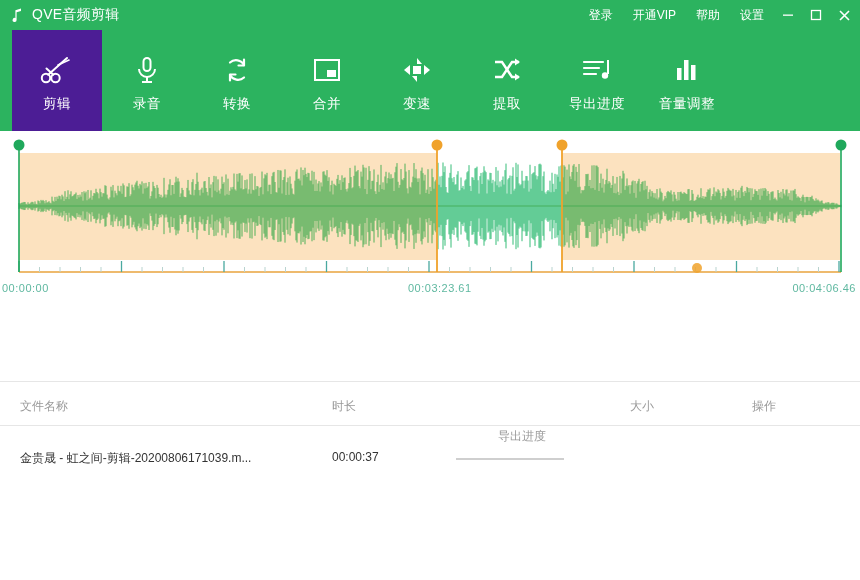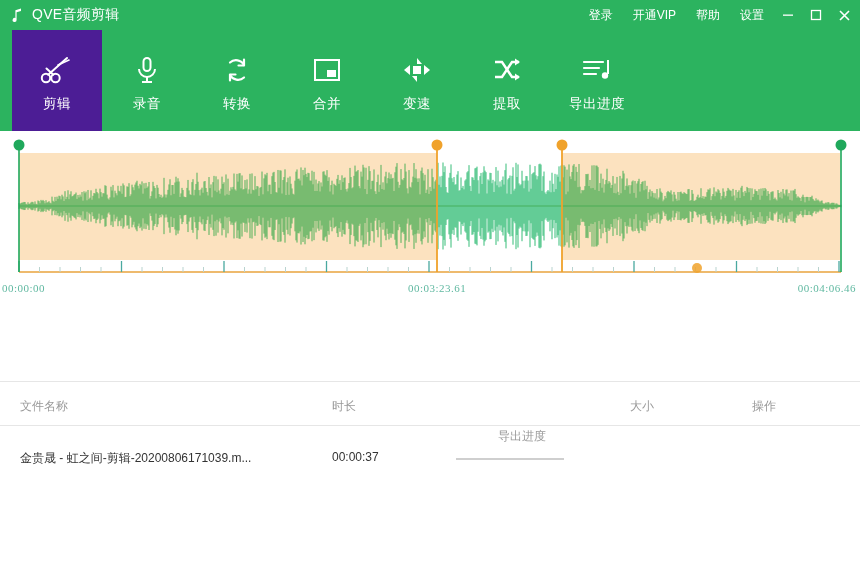--- a/index.html
+++ b/index.html
@@ -67,21 +67,21 @@
     position: absolute; left: 0; top: 131px;
     width: 860px; height: 170px;
     background: #ffffff;
   }
   .wave-canvas {
     position: absolute; left: 0; top: 0;
     width: 860px; height: 170px;
   }
   .time-label {
     position: absolute; top: 151px;
-    font-family: Liberation Serif, serif;
+    font-family: Liberation Sans, sans-serif;
     font-size: 11px; color: #5fb8a0; letter-spacing: .5px;
   }
   .t-start { left: 2px; }
   .t-mid   { left: 408px; }
   .t-end   { right: 4px; }
 
   
   .transport {
     position: absolute; left: 0; top: 301px;
     width: 860px; height: 80px;
@@ -220,20 +220,30 @@
       <span class="ic">
         <svg width="32" height="26" viewBox="0 0 32 26">
           <path d="M3 5 L22 5 M3 11 L18 11 M3 17 L15 17" stroke="#fff" stroke-width="2.2" stroke-linecap="round"></path>
           <path d="M27 3 L27 17" stroke="#fff" stroke-width="2"></path>
           <circle cx="24" cy="18.5" r="3.2" fill="#fff"></circle>
         </svg>
       </span>
       <span class="lbl">导出进度</span>
     </div>
 
+    <div class="tool">
+      <span class="ic">
+        <svg width="28" height="26" viewBox="0 0 28 26">
+          <rect x="4" y="11" width="4.5" height="12" fill="#fff"></rect>
+          <rect x="11" y="3" width="4.5" height="20" fill="#fff"></rect>
+          <rect x="18" y="8" width="4.5" height="15" fill="#fff"></rect>
+        </svg>
+      </span>
+      <span class="lbl">音量调整</span>
+    </div>
   </div>
 
   <div class="wave-wrap">
     <svg class="wave-canvas" viewBox="0 0 860 170" preserveAspectRatio="none">
 
       <rect id="regA" x="19" y="22" width="418" height="107" fill="#fce2bf"></rect>
       <rect id="regB" x="562" y="22" width="278" height="107" fill="#fce2bf"></rect>
 
       <g id="wavegroup">
           <path d="M19 72.03601538843662L19 77.96398461156338M20 72.94349057804064L20 77.05650942195936M21 72.02676551600067L21 77.97323448399933M22 71.56560560407874L22 78.43439439592126M23 71.53666829202805L23 78.46333170797195M24 70.96149406619512L24 79.03850593380488M25 71.02933416966694L25 78.97066583033306M26 72.79761278613405L26 77.20238721386595M27 73.51755026325935L27 76.48244973674065M28 71.28530322585961L28 78.71469677414039M29 73.00886430445293L29 76.99113569554707M30 72.50963156149949L30 77.49036843850051M31 71.48086084084592L31 78.51913915915408M32 70.80716634523904L32 79.19283365476096M33 71.21160886715457L33 78.78839113284543M34 72.8531936772973L34 77.1468063227027M35 70.41462025169125L35 79.58537974830875M36 72.86269251790561L36 77.13730748209439M37 73.36327168570419L37 76.63672831429581M38 69.4740872595773L38 80.5259127404227M39 70.14699313681983L39 79.85300686318017M40 72.23953052421356L40 77.76046947578644M41 68.90611895685825L41 81.09388104314175M42 69.98288272551244L42 80.01711727448756M43 68.93644512516624L43 81.06355487483376M44 70.0893836545491L44 79.9106163454509M45 72.30634332720602L45 77.69365667279398M46 69.23824191166699L46 80.76175808833301M47 71.68962943513111L47 78.31037056486889M48 71.15605000040968L48 78.84394999959032M49 70.1874703536447L49 79.8125296463553M50 71.7447790181751L50 78.2552209818249M51 72.37377555984472L51 77.62622444015528M52 65.66545188768644L52 84.33454811231356M53 69.78986386512553L53 80.21013613487447M54 70.82761662860493L54 79.17238337139507M55 65.8960008099653L55 84.1039991900347M56 69.92301843338116L56 80.07698156661884M57 65.6837235052858L57 84.3162764947142M58 67.88233714850435L58 82.11766285149565M59 64.70721962970023L59 85.29278037029977M60 65.21585155625321L60 84.78414844374679M61 68.40550606873592L61 81.59449393126408M62 63.717468438687234L62 86.28253156131277M63 65.49584006340778L63 84.50415993659222M64 69.96025876054195L64 80.03974123945805M65 60.185353471070975L65 89.81464652892902M66 68.10402131698216L66 81.89597868301784M67 65.83717823953802L67 84.16282176046198M68 59.29642029023299L68 90.70357970976701M69 68.21699664581041L69 81.78300335418959M70 63.336691390444386L70 86.66330860955561M71 60.30635262199142L71 89.69364737800858M72 65.46377785651273L72 84.53622214348727M73 64.93514466857069L73 85.06485533142931M74 63.68831947352082L74 86.31168052647918M75 63.038826932723836L75 86.96117306727616M76 61.57671221746969L76 88.42328778253031M77 67.8827015288952L77 82.1172984711048M78 63.9700199144394L78 86.0299800855606M79 66.40741925156158L79 83.59258074843842M80 63.607731305773605L80 86.39226869422639M81 65.69930139017582L81 84.30069860982418M82 61.05493597732242L82 88.94506402267757M83 69.65912857381012L83 80.34087142618988M84 60.312769978204706L84 89.6872300217953M85 62.24957055738098L85 87.75042944261902M86 60.61940285526197L86 89.38059714473803M87 69.2581025003414L87 80.7418974996586M88 58.999035758144686L88 91.00096424185531M89 68.17603038993758L89 81.82396961006242M90 66.71117757238372L90 83.28882242761628M91 59.34931242222891L91 90.6506875777711M92 68.76425295033357L92 81.23574704966643M93 64.82227866879484L93 85.17772133120516M94 62.017808252991465L94 87.98219174700853M95 62.52277174411627L95 87.47722825588373M96 57.78764596749552L96 92.21235403250448M97 61.0365384657423L97 88.9634615342577M98 62.354269064214634L98 87.64573093578537M99 67.35875334148696L99 82.64124665851304M100 57.651883879592475L100 92.34811612040752M101 61.14157705384686L101 88.85842294615314M102 65.67039199536939L102 84.32960800463061M103 62.17994553335162L103 87.82005446664839M104 62.36158203914708L104 87.63841796085292M105 54.27161433185729L105 95.7283856681427M106 54.87348411132723L106 95.12651588867277M107 63.650846088135296L107 86.3491539118647M108 67.48702558113379L108 82.51297441886621M109 68.7342215815229L109 81.2657784184771M110 66.32814157434672L110 83.67185842565328M111 55.746672404138565L111 94.25332759586144M112 59.53473135478918L112 90.46526864521081M113 54.0892711242999L113 95.9107288757001M114 66.38511965119348L114 83.61488034880652M115 59.71403623244713L115 90.28596376755287M116 62.24498015519815L116 87.75501984480185M117 64.33949801035554L117 85.66050198964446M118 54.78997204155427L118 95.21002795844572M119 59.80903967317901L119 90.190960326821M120 60.55132237153653L120 89.44867762846347M121 54.85709281542759L121 95.14290718457241M122 62.775165193386336L122 87.22483480661367M123 52.446472064256746L123 97.55352793574326M124 54.340905936807836L124 95.65909406319216M125 66.13602278757574L125 83.86397721242426M126 65.78668236232562L126 84.21331763767438M127 55.33570677476074L127 94.66429322523926M128 55.905185884195085L128 94.09481411580492M129 52.20918334268558L129 97.79081665731442M130 65.1580365288381L130 84.8419634711619M131 63.327602287852045L131 86.67239771214795M132 53.67623401437423L132 96.32376598562577M133 56.25007400834217L133 93.74992599165783M134 59.19435903607254L134 90.80564096392746M135 53.651043561787546L135 96.34895643821245M136 51.48872930128471L136 98.5112706987153M137 49.751276870046865L137 100.24872312995313M138 54.774311236184886L138 95.22568876381511M139 57.441693038516505L139 92.5583069614835M140 52.885364524117065L140 97.11463547588293M141 54.25297091858599L141 95.74702908141401M142 50.41045171085068L142 99.58954828914932M143 62.70258105178446L143 87.29741894821554M144 52.23014100596528L144 97.76985899403472M145 57.48293455486275L145 92.51706544513725M146 51.85688571107033L146 98.14311428892967M147 56.91201376318325L147 93.08798623681675M148 55.453595703009235L148 94.54640429699077M149 51.00536459381952L149 98.99463540618048M150 67.57574271919067L150 82.42425728080933M151 64.99711910694975L151 85.00288089305025M152 60.38145074790728L152 89.61854925209272M153 50.85926920251979L153 99.14073079748022M154 55.13091237748481L154 94.8690876225152M155 57.029101096572695L155 92.9708989034273M156 67.40366801800582L156 82.59633198199418M157 53.942520014722035L157 96.05747998527796M158 56.73332084252658L158 93.26667915747342M159 63.02831594675561L159 86.97168405324439M160 66.040339585969L160 83.959660414031M161 63.75277057973466L161 86.24722942026534M162 66.96017710552721L162 83.03982289447279M163 65.66532644438722L163 84.33467355561278M164 46.855231165071174L164 103.14476883492883M165 63.44875168829688L165 86.55124831170312M166 66.5215242229553L166 83.4784757770447M167 63.53976407456305L167 86.46023592543695M168 58.8353089866213L168 91.1646910133787M169 53.40977957526385L169 96.59022042473615M170 48.264648417383356L170 101.73535158261664M171 64.25878188158532L171 85.74121811841468M172 54.028831868024135L172 95.97116813197587M173 54.02144526594803L173 95.97855473405197M174 62.88936772404446L174 87.11063227595554M175 51.50615169253221L175 98.4938483074678M176 45.72660848246901L176 104.273391517531M177 50.62093075960751L177 99.37906924039248M178 47.28492499973629L178 102.71507500026371M179 50.529205083186035L179 99.47079491681396M180 65.98266080952871L180 84.01733919047129M181 62.40312747160333L181 87.59687252839667M182 56.89686701484766L182 93.10313298515234M183 59.03685563745264L183 90.96314436254735M184 65.58619025763198L184 84.41380974236802M185 66.09101329676147L185 83.90898670323853M186 66.1889004072603L186 83.8110995927397M187 56.90301346659439L187 93.09698653340561M188 48.957134614620465L188 101.04286538537954M189 59.43728512068485L189 90.56271487931515M190 63.334348260158L190 86.66565173984199M191 63.93334824944236L191 86.06665175055764M192 51.09753658522181L192 98.9024634147782M193 48.20559603810571L193 101.79440396189429M194 64.31976800508122L194 85.68023199491878M195 58.824636051577365L195 91.17536394842264M196 53.02886960337129L196 96.97113039662871M197 41.72747917935873L197 108.27252082064126M198 50.768489727206756L198 99.23151027279324M199 59.12024642592981L199 90.8797535740702M200 64.49246780320223L200 85.50753219679777M201 58.514646986528106L201 91.4853530134719M202 56.68068894909888L202 93.31931105090112M203 61.75948414517127L203 88.24051585482873M204 50.525874322511086L204 99.47412567748891M205 50.01834181129344L205 99.98165818870656M206 57.03231823657678L206 92.96768176342323M207 60.91240593700033L207 89.08759406299967M208 64.49869917145347L208 85.50130082854653M209 46.02607132745855L209 103.97392867254145M210 57.107674746541235L210 92.89232525345876M211 53.436351187010494L211 96.5636488129895M212 66.36915280685565L212 83.63084719314435M213 51.14746241583659L213 98.8525375841634M214 44.891974711380115L214 105.10802528861988M215 59.69273853943032L215 90.30726146056968M216 45.303883272440714L216 104.69611672755929M217 61.21374579110979L217 88.78625420889021M218 48.35927433967063L218 101.64072566032937M219 59.47796084385916L219 90.52203915614083M220 62.687421143534884L220 87.31257885646511M221 57.704952249532155L221 92.29504775046784M222 45.6435615573825L222 104.3564384426175M223 52.961773742173285L223 97.03822625782672M224 51.24232682797544L224 98.75767317202457M225 64.47602433766109L225 85.52397566233891M226 43.44581354614245L226 106.55418645385754M227 63.323462307156376L227 86.67653769284362M228 47.680516457156756L228 102.31948354284324M229 63.897284261286785L229 86.10271573871321M230 59.786139198124744L230 90.21386080187526M231 56.29487547109741L231 93.70512452890259M232 58.38880301478119L232 91.61119698521881M233 55.8963872763027L233 94.1036127236973M234 42.52834512676L234 107.47165487324M235 58.39782408334348L235 91.60217591665652M236 59.68319920203409L236 90.31680079796591M237 42.89601581895981L237 107.10398418104019M238 50.66878834365812L238 99.33121165634188M239 42.48153256323338L239 107.51846743676663M240 42.14350258212229L240 107.8564974178777M241 57.37416503657076L241 92.62583496342924M242 44.44223958927001L242 105.55776041073M243 58.52420514665275L243 91.47579485334725M244 58.13067292355199L244 91.869327076448M245 49.06721164282797L245 100.93278835717203M246 57.432122988225004L246 92.567877011775M247 48.43587236606116L247 101.56412763393884M248 62.68638475139365L248 87.31361524860635M249 58.37366438022038L249 91.62633561977961M250 42.823743950204694L250 107.17625604979531M251 62.68997643066945L251 87.31002356933055M252 42.42434791555145L252 107.57565208444855M253 58.78698942016628L253 91.21301057983372M254 59.309463519687185L254 90.69053648031282M255 45.15085451470191L255 104.8491454852981M256 58.26115654295599L256 91.73884345704401M257 55.01154799768116L257 94.98845200231884M258 55.493389226020476L258 94.50661077397953M259 64.93107966470586L259 85.06892033529414M260 56.8015051644981L260 93.19849483550189M261 55.928380382991165L261 94.07161961700884M262 40.56345231193424L262 109.43654768806576M263 63.30670413792535L263 86.69329586207465M264 47.365588835154526L264 102.63441116484547M265 43.28465722247754L265 106.71534277752247M266 44.36396847898055L266 105.63603152101945M267 41.85602323912993L267 108.14397676087006M268 60.25535863448815L268 89.74464136551185M269 53.790030924254076L269 96.20996907574593M270 53.76138057938863L270 96.23861942061137M271 63.076532575636755L271 86.92346742436325M272 45.15794254251975L272 104.84205745748025M273 41.62682711625788L273 108.37317288374211M274 40.86384468559378L274 109.13615531440621M275 51.01048472054285L275 98.98951527945715M276 61.17985870271333L276 88.82014129728667M277 61.64530578033368L277 88.35469421966633M278 38.9827263815616L278 111.0172736184384M279 56.76670679621311L279 93.2332932037869M280 39.29455960228619L280 110.7054403977138M281 39.625545825217706L281 110.3744541747823M282 62.54138197453359L282 87.45861802546641M283 49.04484770224121L283 100.95515229775879M284 46.087508450263115L284 103.91249154973688M285 38.358369708612315L285 111.64163029138768M286 64.05983941859432L286 85.94016058140568M287 51.190151880549195L287 98.8098481194508M288 46.70374372282408L288 103.29625627717593M289 63.79203034136993L289 86.20796965863008M290 45.447173803988264L290 104.55282619601174M291 52.78608967974145L291 97.21391032025855M292 57.45076381557463L292 92.54923618442537M293 62.757643573530366L293 87.24235642646963M294 63.57190306539297L294 86.42809693460703M295 49.66696210753126L295 100.33303789246874M296 40.65607866460174L296 109.34392133539825M297 38.44661021845969L297 111.55338978154032M298 47.93163995369669L298 102.06836004630331M299 47.603595746213955L299 102.39640425378605M300 49.53475610245494L300 100.46524389754507M301 36.44199599865671L301 113.55800400134329M302 54.44053602516063L302 95.55946397483936M303 38.9862035409051L303 111.01379645909489M304 44.234252757521176L304 105.76574724247882M305 36.73286134457948L305 113.26713865542052M306 42.91919219851366L306 107.08080780148634M307 46.02641043427434L307 103.97358956572566M308 41.82489222968315L308 108.17510777031686M309 42.215209979992544L309 107.78479002000745M310 49.50396451465369L310 100.49603548534631M311 49.81078218342002L311 100.18921781657998M312 39.72243498587241L312 110.27756501412759M313 53.304019297773735L313 96.69598070222627M314 40.84385786855147L314 109.15614213144853M315 60.01375137206344L315 89.98624862793656M316 48.580470178058384L316 101.41952982194161M317 59.980090825636736L317 90.01990917436326M318 52.484873225701975L318 97.51512677429803M319 50.099687630727516L319 99.90031236927248M320 60.45288707898471L320 89.5471129210153M321 51.4453259907753L321 98.5546740092247M322 55.5143856724168L322 94.48561432758319M323 40.67799353277418L323 109.32200646722582M324 40.297954510205294L324 109.7020454897947M325 43.656648735782525L325 106.34335126421747M326 44.79183813708424L326 105.20816186291576M327 39.147723292083924L327 110.85227670791608M328 49.92726666042881L328 100.07273333957119M329 46.2914855942113L329 103.70851440578869M330 60.507072199322124L330 89.49292780067788M331 54.10657618918634L331 95.89342381081366M332 49.68647545800084L332 100.31352454199916M333 63.44567315714694L333 86.55432684285306M334 52.79224973360658L334 97.20775026639342M335 53.98873261060716L335 96.01126738939284M336 54.910422422081425L336 95.08957757791858M337 47.83317880030412L337 102.16682119969587M338 43.945232500771326L338 106.05476749922867M339 52.8586645734411L339 97.1413354265589M340 49.162174561696496L340 100.8378254383035M341 58.942300589626754L341 91.05769941037325M342 44.31265463620039L342 105.68734536379961M343 51.15061072364186L343 98.84938927635814M344 46.95854711906897L344 103.04145288093103M345 46.46296577900108L345 103.53703422099892M346 58.154085342681896L346 91.8459146573181M347 60.542460964580215L347 89.45753903541979M348 57.50900459157266L348 92.49099540842734M349 52.09197669668892L349 97.90802330331108M350 36.92162026760826L350 113.07837973239174M351 46.07248678632571L351 103.92751321367429M352 57.282418002240796L352 92.7175819977592M353 56.30626598931396L353 93.69373401068604M354 44.86431216225516L354 105.13568783774484M355 34.60208433080987L355 115.39791566919013M356 40.76800515325205L356 109.23199484674795M357 40.220757223594184L357 109.77924277640582M358 39.02406998193119L358 110.97593001806881M359 55.153875896730725L359 94.84612410326928M360 57.277571020101846L360 92.72242897989815M361 40.63658072785432L361 109.36341927214568M362 45.63566460665354L362 104.36433539334647M363 33.76943543169761L363 116.23056456830238M364 36.47811153312351L364 113.52188846687649M365 57.980006029247406L365 92.0199939707526M366 36.764872641238696L366 113.2351273587613M367 63.09304639442213L367 86.90695360557787M368 48.84888963604161L368 101.1511103639584M369 35.169959634226146L369 114.83004036577385M370 40.09558847799377L370 109.90441152200623M371 58.159423034223344L371 91.84057696577665M372 49.92718520923494L372 100.07281479076505M373 49.723001692820375L373 100.27699830717962M374 38.42900845133585L374 111.57099154866415M375 60.2379247209619L375 89.7620752790381M376 63.00738358759839L376 86.9926164124016M377 51.0429525062601L377 98.9570474937399M378 43.64123163884511L378 106.35876836115489M379 60.84458419385953L379 89.15541580614047M380 53.78020333048804L380 96.21979666951196M381 33.90308708348625L381 116.09691291651376M382 58.03260561526938L382 91.96739438473062M383 51.331920691463125L383 98.66807930853687M384 58.766351296259444L384 91.23364870374056M385 45.448590927856L385 104.551409072144M386 40.78948283602429L386 109.21051716397571M387 52.302587222479204L387 97.6974127775208M388 47.11834117243024L388 102.88165882756977M389 41.50918808286897L389 108.49081191713103M390 47.77143176728413L390 102.22856823271587M391 43.26507297286926L391 106.73492702713074M392 47.60272429284919L392 102.39727570715081M393 46.89953884188792L393 103.10046115811208M394 60.01803702527016L394 89.98196297472984M395 41.28413657376737L395 108.71586342623263M396 35.69169002362291L396 114.30830997637709M397 32.10742952420002L397 117.89257047579997M398 50.81123927373733L398 99.18876072626267M399 56.77770472723681L399 93.22229527276319M400 53.9217629832757L400 96.0782370167243M401 38.06987341455271L401 111.93012658544728M402 48.35555336392901L402 101.644446636071M403 49.29125759412908L403 100.70874240587092M404 47.06025279210259L404 102.93974720789741M405 32.63616901653781L405 117.36383098346218M406 40.55004616348518L406 109.44995383651482M407 57.33837316118385L407 92.66162683881615M408 62.43342382664846L408 87.56657617335154M409 39.08163803919973L409 110.91836196080027M410 55.770727616684376L410 94.22927238331562M411 56.605858524564894L411 93.3941414754351M412 51.3000244394469L412 98.6999755605531M413 45.65463355156922L413 104.34536644843078M414 32.065631721663976L414 117.93436827833602M415 46.799471127778475L415 103.20052887222153M416 38.20545103350509L416 111.79454896649492M417 47.459577427872105L417 102.5404225721279M418 50.95552416104577L418 99.04447583895423M419 47.32863101525278L419 102.67136898474722M420 63.35260300900629L420 86.64739699099371M421 39.764236085949165L421 110.23576391405084M422 36.56213676889523L422 113.43786323110477M423 42.18425346345709L423 107.81574653654292M424 49.61839241082696L424 100.38160758917304M425 43.76600468672628L425 106.23399531327371M426 61.99983890604841L426 88.00016109395159M427 58.646113706070714L427 91.35388629392929M428 38.21407911732595L428 111.78592088267405M429 62.910523965085815L429 87.08947603491418M430 55.94813662342733L430 94.05186337657267M431 60.13371881301282L431 89.86628118698718M432 37.71242025442182L432 112.28757974557817M433 46.21061003546328L433 103.78938996453672M434 57.727918058498254L434 92.27208194150174M435 50.41551905184121L435 99.58448094815878M436 48.7375049365868L436 101.2624950634132M563 46.34900784400057L563 103.65099215599943M564 34.279464651196164L564 115.72053534880384M565 35.68399877323736L565 114.31600122676264M566 63.27969239626413L566 86.72030760373588M567 38.61034732784689L567 111.38965267215312M568 60.58002431188389L568 89.41997568811611M569 33.4068462881996L569 116.5931537118004M570 45.42570166612221L570 104.57429833387779M571 48.107551868263386L571 101.89244813173661M572 40.99356714058361L572 109.00643285941639M573 34.61300349846379L573 115.3869965015362M574 33.13602077598579L574 116.8639792240142M575 49.801549161258606L575 100.1984508387414M576 35.84713652137777L576 114.15286347862224M577 40.943665788426436L577 109.05633421157356M578 56.1537835248148L578 93.8462164751852M579 33.0484265821681L579 116.9515734178319M580 55.74315700501022L580 94.25684299498978M581 62.320994958891376L581 87.67900504110862M582 58.978607004276284L582 91.02139299572372M583 59.64397083469363L583 90.35602916530637M584 58.89402378757603L584 91.10597621242397M585 55.128476794507336L585 94.87152320549266M586 43.03367803466723L586 106.96632196533277M587 43.29850501514842L587 106.70149498485158M588 42.834644544046036L588 107.16535545595397M589 55.04557377400082L589 94.95442622599919M590 48.97124452834437L590 101.02875547165563M591 57.296255062742965L591 92.70374493725703M592 34.43357058724696L592 115.56642941275304M593 56.99934007254208L593 93.00065992745792M594 34.277159550704724L594 115.72284044929528M595 58.87115123199357L595 91.12884876800643M596 34.56815935746587L596 115.43184064253413M597 34.682696038079506L597 115.31730396192049M598 36.145785517968484L598 113.85421448203152M599 60.06400352017437L599 89.93599647982563M600 52.094942996498425L600 97.90505700350158M601 42.66955815191446L601 107.33044184808554M602 56.73556118775548L602 93.26443881224452M603 47.74291459236022L603 102.25708540763978M604 61.60802231920301L604 88.391977680797M605 53.2655824407298L605 96.7344175592702M606 48.97714466197843L606 101.02285533802157M607 37.74757258040798L607 112.25242741959201M608 52.65195065080694L608 97.34804934919306M609 50.12107850671278L609 99.87892149328722M610 51.6220259490943L610 98.37797405090569M611 56.99167565470818L611 93.00832434529181M612 53.974152883304065L612 96.02584711669593M613 45.07253370488654L613 104.92746629511346M614 61.95889393445436L614 88.04110606554565M615 52.53396130874321L615 97.46603869125678M616 62.31812383064511L616 87.6818761693549M617 45.95797585297409L617 104.04202414702591M618 60.85751587881481L618 89.14248412118519M619 64.03607763323737L619 85.96392236676263M620 44.94433798617119L620 105.05566201382881M621 62.23770618959543L621 87.76229381040457M622 47.48399262343219L622 102.51600737656781M623 39.82644344672683L623 110.17355655327317M624 42.48817742460143L624 107.51182257539857M625 58.880196102360216L625 91.11980389763978M626 54.82977740978518L626 95.17022259021482M627 47.45488478803191L627 102.5451152119681M628 55.34075137888995L628 94.65924862111005M629 54.08492577302357L629 95.91507422697643M630 62.629317847628265L630 87.37068215237174M631 54.18988281937661L631 95.8101171806234M632 50.52923203284545L632 99.47076796715456M633 49.472593350645305L633 100.5274066493547M634 61.93033907007779L634 88.06966092992221M635 49.96259411816205L635 100.03740588183794M636 66.79111144388413L636 83.20888855611587M637 52.52537557176762L637 97.47462442823237M638 50.18523125019247L638 99.81476874980753M639 47.823620683925256L639 102.17637931607474M640 60.56423526637828L640 89.43576473362172M641 53.012727085282734L641 96.98727291471727M642 50.996208728669686L642 99.00379127133031M643 50.22952112222459L643 99.77047887777542M644 59.26157622768076L644 90.73842377231924M645 49.75385687947807L645 100.24614312052194M646 58.306924504491946L646 91.69307549550805M647 54.882889799528584L647 95.11711020047142M648 67.94817958599913L648 82.05182041400087M649 61.154600007010785L649 88.84539999298921M650 58.491182214078904L650 91.5088177859211M651 65.44313664448251L651 84.55686335551749M652 60.11102594566386L652 89.88897405433613M653 61.85878634795673L653 88.14121365204326M654 66.54747327423748L654 83.45252672576252M655 62.19574769379049L655 87.80425230620952M656 67.53621435653913L656 82.46378564346087M657 58.026225313849324L657 91.97377468615068M658 68.46873336942933L658 81.53126663057067M659 66.4605633925499L659 83.5394366074501M660 57.37658509207772L660 92.62341490792228M661 60.644294275437026L661 89.35570572456297M662 61.95038302851146L662 88.04961697148855M663 70.26233348977118L663 79.73766651022882M664 68.56432064138926L664 81.43567935861074M665 64.92541340801826L665 85.07458659198174M666 67.16958116515171L666 82.83041883484829M667 61.22277305964162L667 88.77722694035837M668 59.935757097431605L668 90.0642429025684M669 60.913039899361934L669 89.08696010063807M670 61.71672462242219L670 88.28327537757781M671 59.37479232915662L671 90.62520767084338M672 63.422296349814346L672 86.57770365018565M673 70.33857603294358L673 79.66142396705642M674 60.94602736072753L674 89.05397263927247M675 63.72384780255974L675 86.27615219744027M676 67.71390372010183L676 82.28609627989817M677 69.75664195718586L677 80.24335804281414M678 61.05670342115915L678 88.94329657884086M679 69.32221432279901L679 80.67778567720099M680 61.02902786181164L680 88.97097213818836M681 60.63546586983241L681 89.36453413016758M682 62.29288936457789L682 87.70711063542211M683 62.932666472893494L683 87.0673335271065M684 61.16682823927551L684 88.8331717607245M685 61.948799559245344L685 88.05120044075466M686 62.83133647570021L686 87.16866352429979M687 63.13952042069126L687 86.86047957930873M688 58.262107127031044L688 91.73789287296896M689 58.068575550086024L689 91.93142444991398M690 69.91262618071445L690 80.08737381928555M691 69.07240533037769L691 80.92759466962231M692 59.005517469674636L692 90.99448253032537M693 62.76725892073928L693 87.23274107926072M694 69.933911100424L694 80.066088899576M695 69.58453135654355L695 80.41546864345645M696 68.77527560681449L696 81.22472439318551M697 65.7756399118731L697 84.2243600881269M698 63.676844151223854L698 86.32315584877614M699 67.03746940642712L699 82.96253059357288M700 66.17369337389628L700 83.82630662610372M701 57.2202172735901L701 92.7797827264099M702 67.10228146227303L702 82.89771853772697M703 65.10118178363383L703 84.89881821636617M704 67.8389890083369L704 82.1610109916631M705 65.52579216722607L705 84.47420783277393M706 65.9458594804389L706 84.0541405195611M707 61.17249925003422L707 88.82750074996578M708 58.37687031919368L708 91.62312968080633M709 58.883909216382804L709 91.1160907836172M710 57.31071434372432L710 92.68928565627567M711 69.08446522520084L711 80.91553477479916M712 65.17294071501064L712 84.82705928498936M713 63.0429114023748L713 86.9570885976252M714 56.36841295348887L714 93.63158704651113M715 65.1887577329039L715 84.8112422670961M716 60.50770820748233L716 89.49229179251768M717 61.55422808897226L717 88.44577191102773M718 58.21305437262134L718 91.78694562737866M719 59.430812439273055L719 90.56918756072695M720 61.94906063154865L720 88.05093936845135M721 68.50965448681735L721 81.49034551318265M722 64.94894652570426L722 85.05105347429574M723 57.39556589578011L723 92.60443410421989M724 60.71050028071589L724 89.28949971928411M725 66.74763983452138L725 83.25236016547862M726 64.91077426744489L726 85.08922573255511M727 59.82987396098875L727 90.17012603901125M728 56.94786414144555L728 93.05213585855445M729 58.46735999085486L729 91.53264000914514M730 59.494032744519L730 90.50596725548101M731 59.72508161439519L731 90.2749183856048M732 65.37718754952681L732 84.62281245047319M733 57.89127651339108L733 92.10872348660892M734 64.49324586207759L734 85.50675413792241M735 69.47098163743124L735 80.52901836256876M736 58.96997457028034L736 91.03002542971966M737 66.7854226928234L737 83.2145773071766M738 60.98331740673497L738 89.01668259326503M739 59.34318475472361L739 90.65681524527639M740 66.91555754032521L740 83.08444245967479M741 56.67733645483756L741 93.32266354516244M742 54.871429587996175L742 95.12857041200382M743 61.212871259854836L743 88.78712874014516M744 65.10060881454844L744 84.89939118545156M745 59.954563906181995L745 90.04543609381801M746 61.811128014837124L746 88.18887198516288M747 55.9307764257911L747 94.0692235742089M748 57.000962432858216L748 92.99903756714178M749 61.232615091092136L749 88.76738490890787M750 57.1766055554199L750 92.8233944445801M751 69.17561788575524L751 80.82438211424476M752 57.40515795690552L752 92.59484204309447M753 66.0222674965254L753 83.9777325034746M754 62.88430038898422L754 87.11569961101578M755 58.26025899668198L755 91.73974100331802M756 59.96383273431268L756 90.03616726568731M757 60.1600562756219L757 89.8399437243781M758 63.90653767673181L758 86.0934623232682M759 58.18047414776675L759 91.81952585223326M760 68.8136757570687L760 81.1863242429313M761 57.560252728892976L761 92.43974727110702M762 64.66700292651761L762 85.33299707348239M763 57.21581087740776L763 92.78418912259224M764 59.849885453354204L764 90.1501145466458M765 56.99450782805572L765 93.00549217194428M766 58.34801829919654L766 91.65198170080346M767 64.89582183374702L767 85.10417816625298M768 60.0789891471084L768 89.9210108528916M769 62.840607383033735L769 87.15939261696627M770 69.24515056621746L770 80.75484943378254M771 61.20579937829032L771 88.79420062170968M772 60.577066611738054L772 89.42293338826195M773 60.34635198093403L773 89.65364801906597M774 68.02725242055027L774 81.97274757944973M775 66.58873941742522L775 83.41126058257478M776 68.33738129929361L776 81.66261870070639M777 69.51820571743698L777 80.48179428256302M778 59.03488139176105L778 90.96511860823895M779 62.010188575593006L779 87.989811424407M780 66.33425538660487L780 83.66574461339513M781 60.783029612215834L781 89.21697038778417M782 67.49126281614559L782 82.50873718385441M783 58.02333438848612L783 91.97666561151388M784 62.53599473326244L784 87.46400526673756M785 64.45755362208281L785 85.54244637791719M786 58.691207137727616L786 91.30879286227238M787 58.46410961174958L787 91.53589038825042M788 65.45125416556692L788 84.54874583443308M789 62.132936731489444L789 87.86706326851055M790 68.87184406861981L790 81.12815593138019M791 59.557252289892816L791 90.44274771010718M792 69.51974571304751L792 80.48025428695249M793 59.46319931109872L793 90.53680068890128M794 59.613549623596555L794 90.38645037640345M795 57.941377648690946L795 92.05862235130905M796 63.16823709492995L796 86.83176290507005M797 66.745578332454L797 83.254421667546M798 65.30466682328267L798 84.69533317671733M799 66.34757349439654L799 83.65242650560346M800 67.0568031295992L800 82.9431968704008M801 69.98549118797891L801 80.01450881202109M802 65.74367041843186L802 84.25632958156814M803 63.70176540673056L803 86.29823459326944M804 66.09178490671552L804 83.90821509328448M805 71.3442093992204L805 78.6557906007796M806 65.99919134589054L806 84.00080865410946M807 65.8728564416885L807 84.1271435583115M808 66.03096336889183L808 83.96903663110817M809 69.6883851031569L809 80.3116148968431M810 66.05072035647147L810 83.94927964352853M811 66.14183068440447L811 83.85816931559553M812 64.7288782668096L812 85.2711217331904M813 67.94212504344395L813 82.05787495655605M814 69.3479439178503L814 80.6520560821497M815 70.04147740703445L815 79.95852259296555M816 67.3040777118373L816 82.6959222881627M817 69.49650690730218L817 80.50349309269782M818 68.59355388928311L818 81.40644611071689M819 69.74411081669986L819 80.25588918330014M820 71.31432384927925L820 78.68567615072075M821 69.8882337589764L821 80.1117662410236M822 69.49849122381485L822 80.50150877618515M823 72.08154651208002L823 77.91845348791998M824 73.02541854551367L824 76.97458145448633M825 72.17971134382766L825 77.82028865617234M826 71.45735724249275L826 78.54264275750725M827 72.34865934373875L827 77.65134065626125M828 71.03922365488535L828 78.96077634511465M829 71.56047957793716L829 78.43952042206284M830 73.28347103242126L830 76.71652896757874M831 72.18946883236669L831 77.81053116763331M832 71.7288618033148L832 78.2711381966852M833 71.84627816290714L833 78.15372183709286M834 71.8352531049219L834 78.1647468950781M835 73.5661766248305L835 76.4338233751695M836 72.39723492930511L836 77.60276507069489M837 72.63122084714321L837 77.36877915285679M838 73.69538903644904L838 76.30461096355096M839 73.78505729821657L839 76.21494270178343M840 74.03223765942327L840 75.96776234057673M841 73.72948925166833L841 76.27051074833167" stroke="#3faa4e" stroke-width="0.9"></path>

